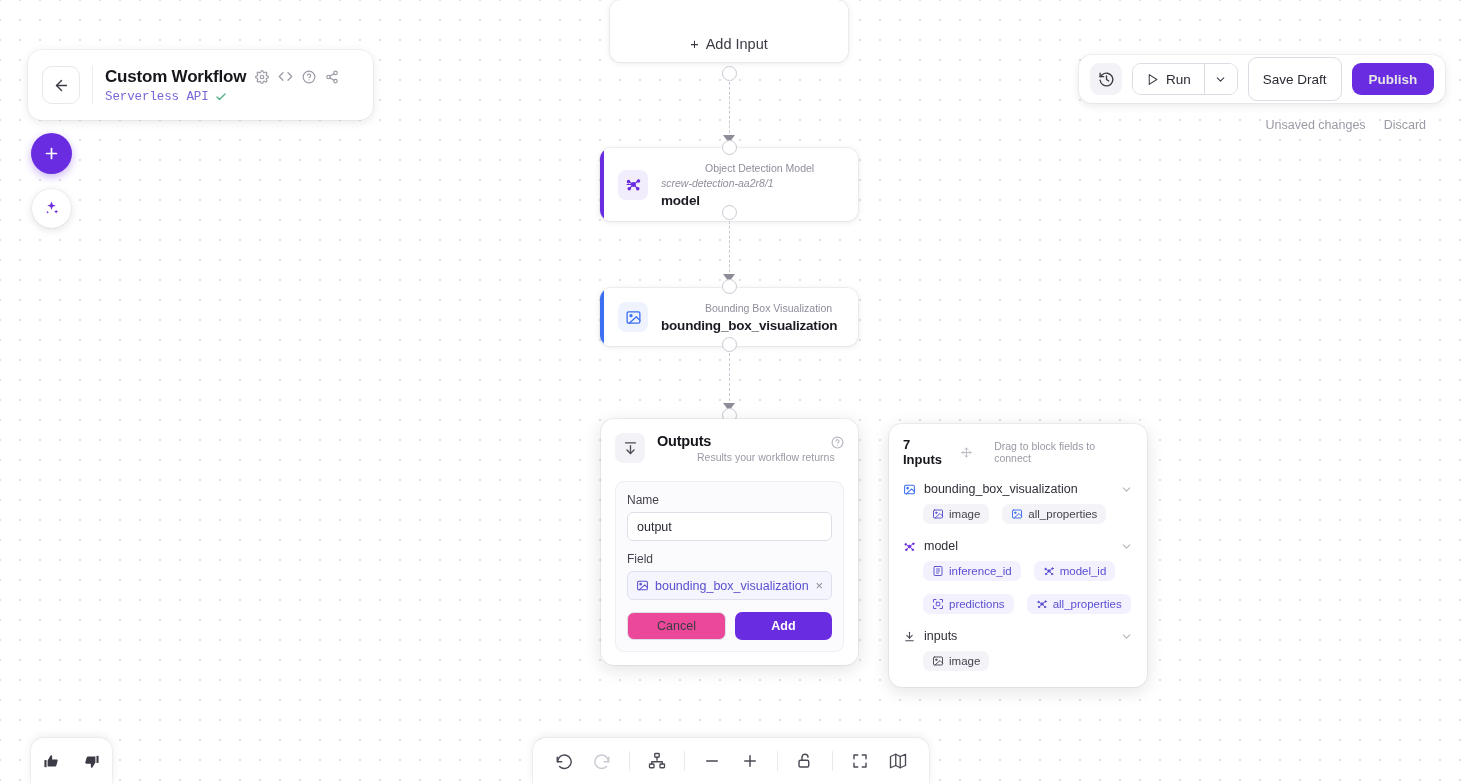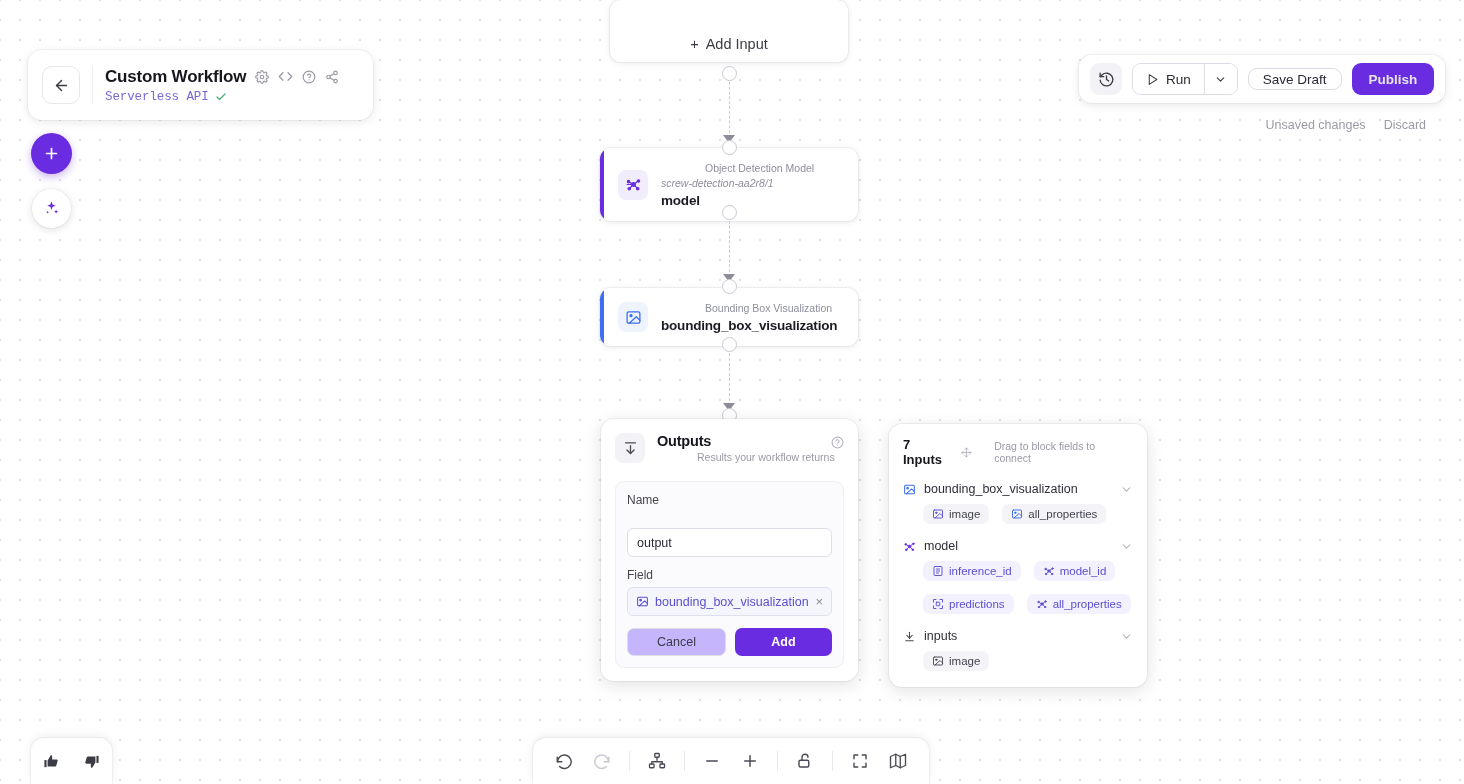--- a/index.html
+++ b/index.html
@@ -69,21 +69,21 @@
   .run-group { display: flex; height: 32px; border: 1px solid #dcdce4; border-radius: 9px; overflow: hidden; }
   .run-btn {
     display: flex; align-items: center; gap: 7px; padding: 0 13px;
     background: #fff; cursor: pointer; font-size: 13.5px; color: #2a2a33; font-weight: 500;
   }
   .run-caret {
     width: 33px; border-left: 1px solid #dcdce4; background: #fff;
     display: flex; align-items: center; justify-content: center; cursor: pointer;
   }
   .btn-outline {
-    height: 22px; padding: 0 14px; border: 1px solid #dcdce4; border-radius: 9px;
+    height: 44px; padding: 0 14px; border: 1px solid #dcdce4; border-radius: 9px;
     background: #fff; font-size: 13.5px; color: #2a2a33; font-weight: 500;
     display: flex; align-items: center; cursor: pointer;
   }
   .btn-primary {
     height: 32px; padding: 0 17px; border-radius: 9px; border: none;
     background: #6a2ce0; color: #e5e5e5; font-size: 13.5px; font-weight: 600;
     display: flex; align-items: center; cursor: pointer;
   }
   .unsaved-row {
     position: absolute; top: 118px; left: 0; width: 1426px;
@@ -142,32 +142,31 @@
   .help-icon { position: absolute; right: 0; top: 2px; cursor: pointer; }
   .out-form {
     margin-top: 18px; background: #fbfbfd; border: 1px solid #eeeef3;
     border-radius: 9px; padding: 11px;
   }
   .field-label { font-size: 12px; color: #44444f; margin-bottom: 5px; font-weight: 500; }
   .text-input {
     width: 100%; height: 29px; border: 1px solid #dedee6; border-radius: 6px;
     background: #fff; padding: 0 9px; font-size: 12.5px; color: #2a2a33;
     font-family: "Liberation Sans", sans-serif;
-    margin-top: 16px;
   }
   .field-label-2 { margin-top: 11px; }
   .field-chip-box {
     height: 29px; border: 1px solid #dfe0ee; border-radius: 6px; background: #f4f5fd;
     display: flex; align-items: center; padding: 0 8px; gap: 6px;
   }
   .chip-text { font-size: 12.5px; color: #5a4fd0; flex: 1; overflow: hidden; white-space: nowrap; }
   .chip-x { font-size: 13px; color: #8b8b9a; cursor: pointer; }
   .out-actions { display: flex; gap: 9px; margin-top: 12px; }
   .btn-cancel {
-    flex: 1; height: 28px; border: 1px solid #dedee6; border-radius: 7px; background: #c4b5fd;
+    flex: 1; height: 28px; border: 1px solid #dedee6; border-radius: 7px; background: #ec4899;
     font-size: 12.5px; color: #3b3b45; display: flex; align-items: center; justify-content: center;
     cursor: pointer; font-weight: 500;
   }
   .btn-add {
     flex: 1; height: 28px; border: none; border-radius: 7px; background: #6a2ce0;
     font-size: 12.5px; color: #fff; font-weight: 600;
     display: flex; align-items: center; justify-content: center; cursor: pointer;
   }
   
   .inputs-panel {

